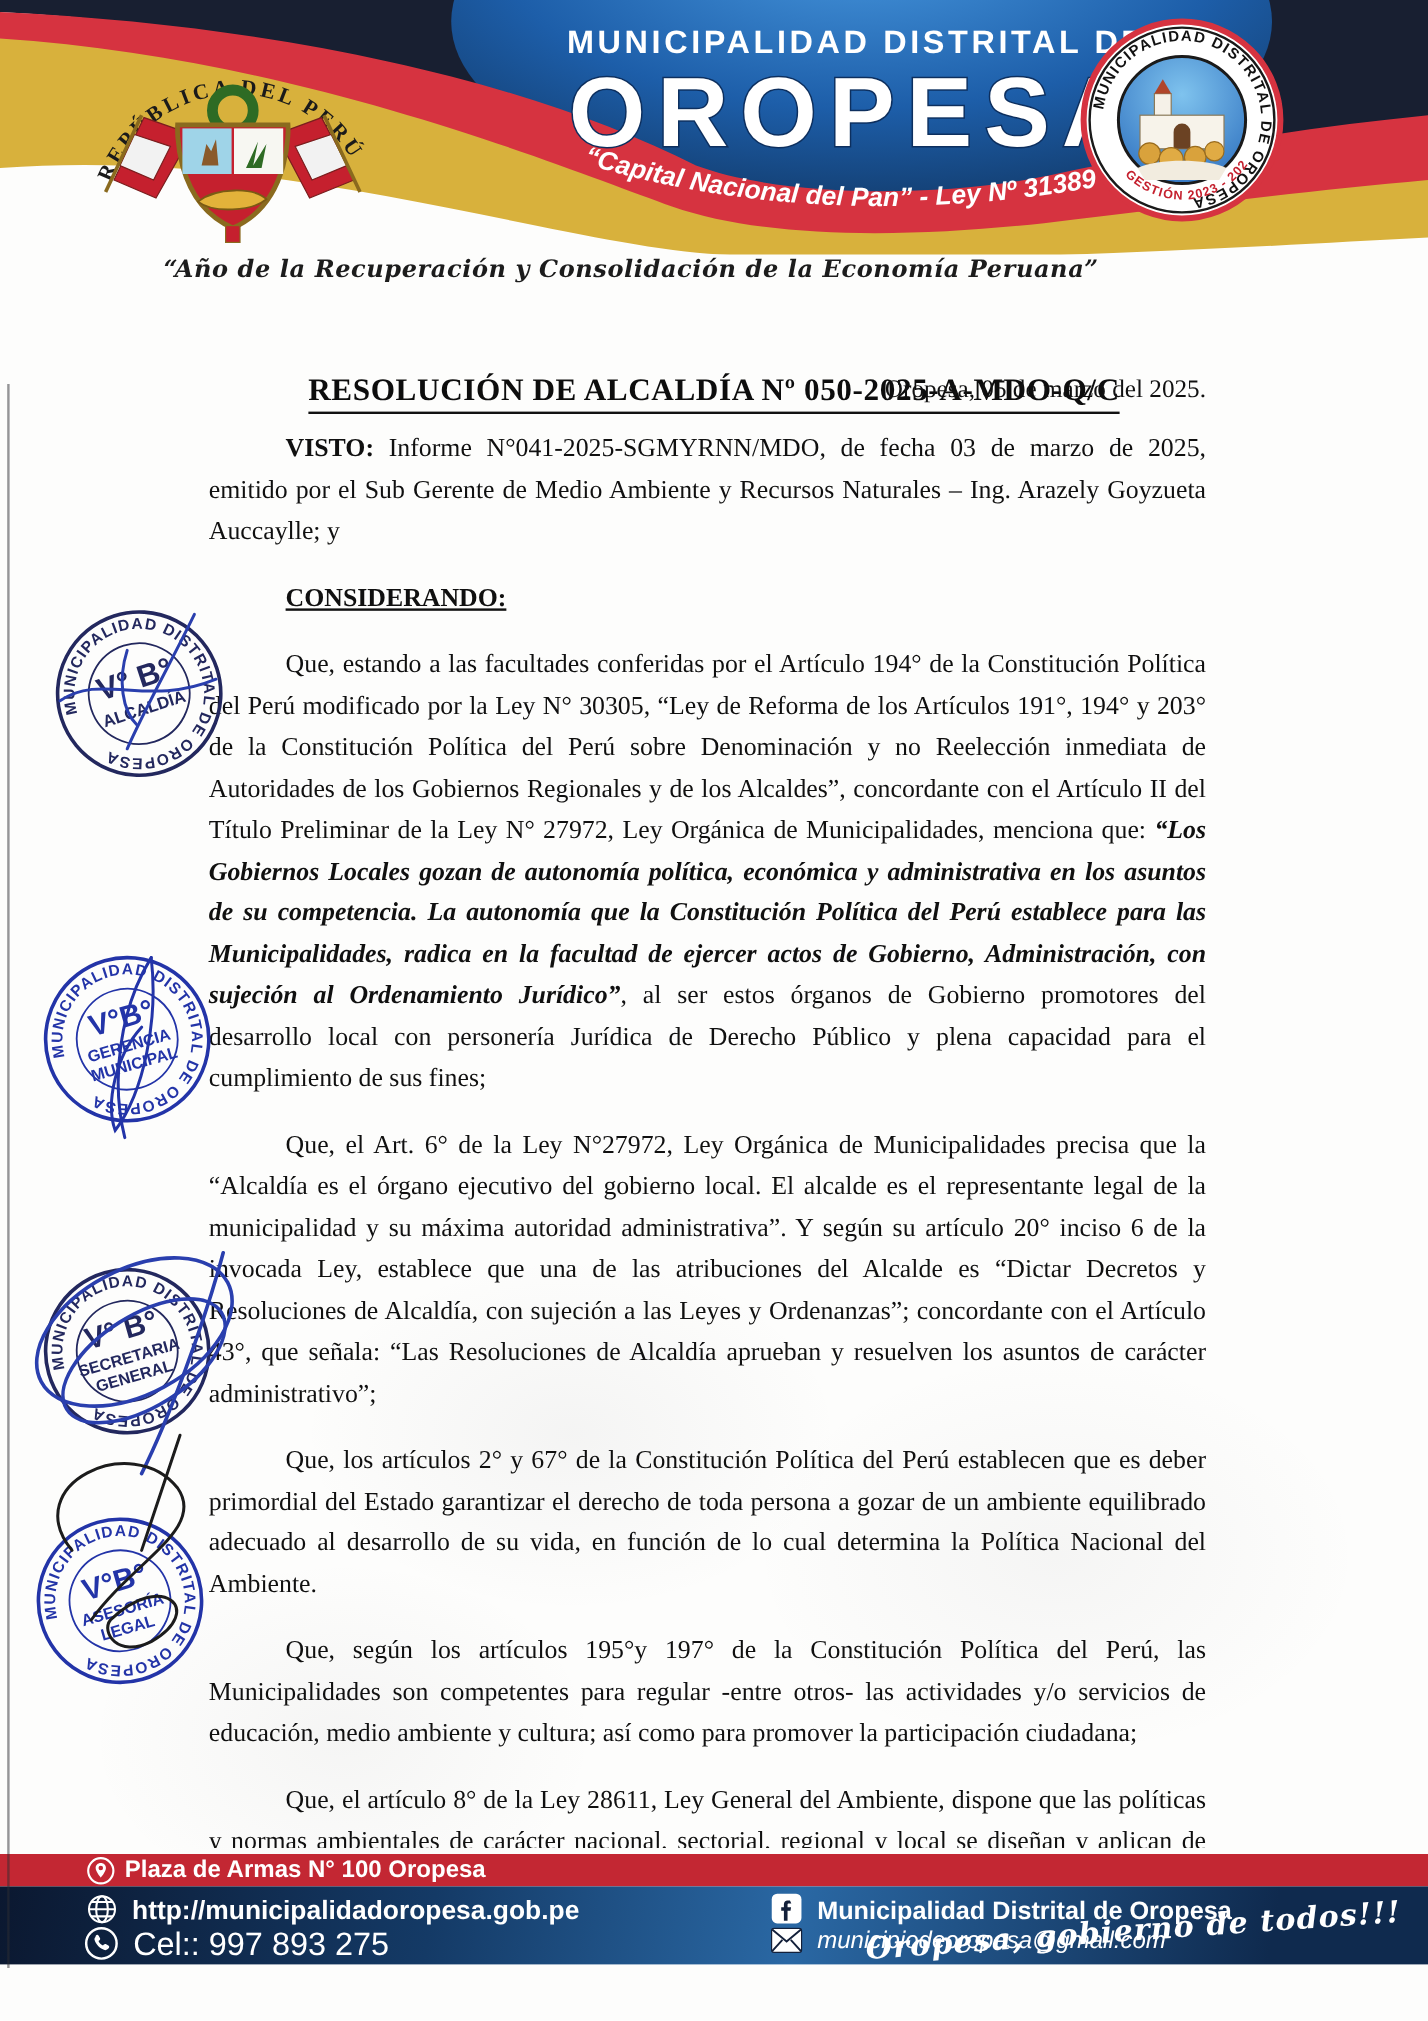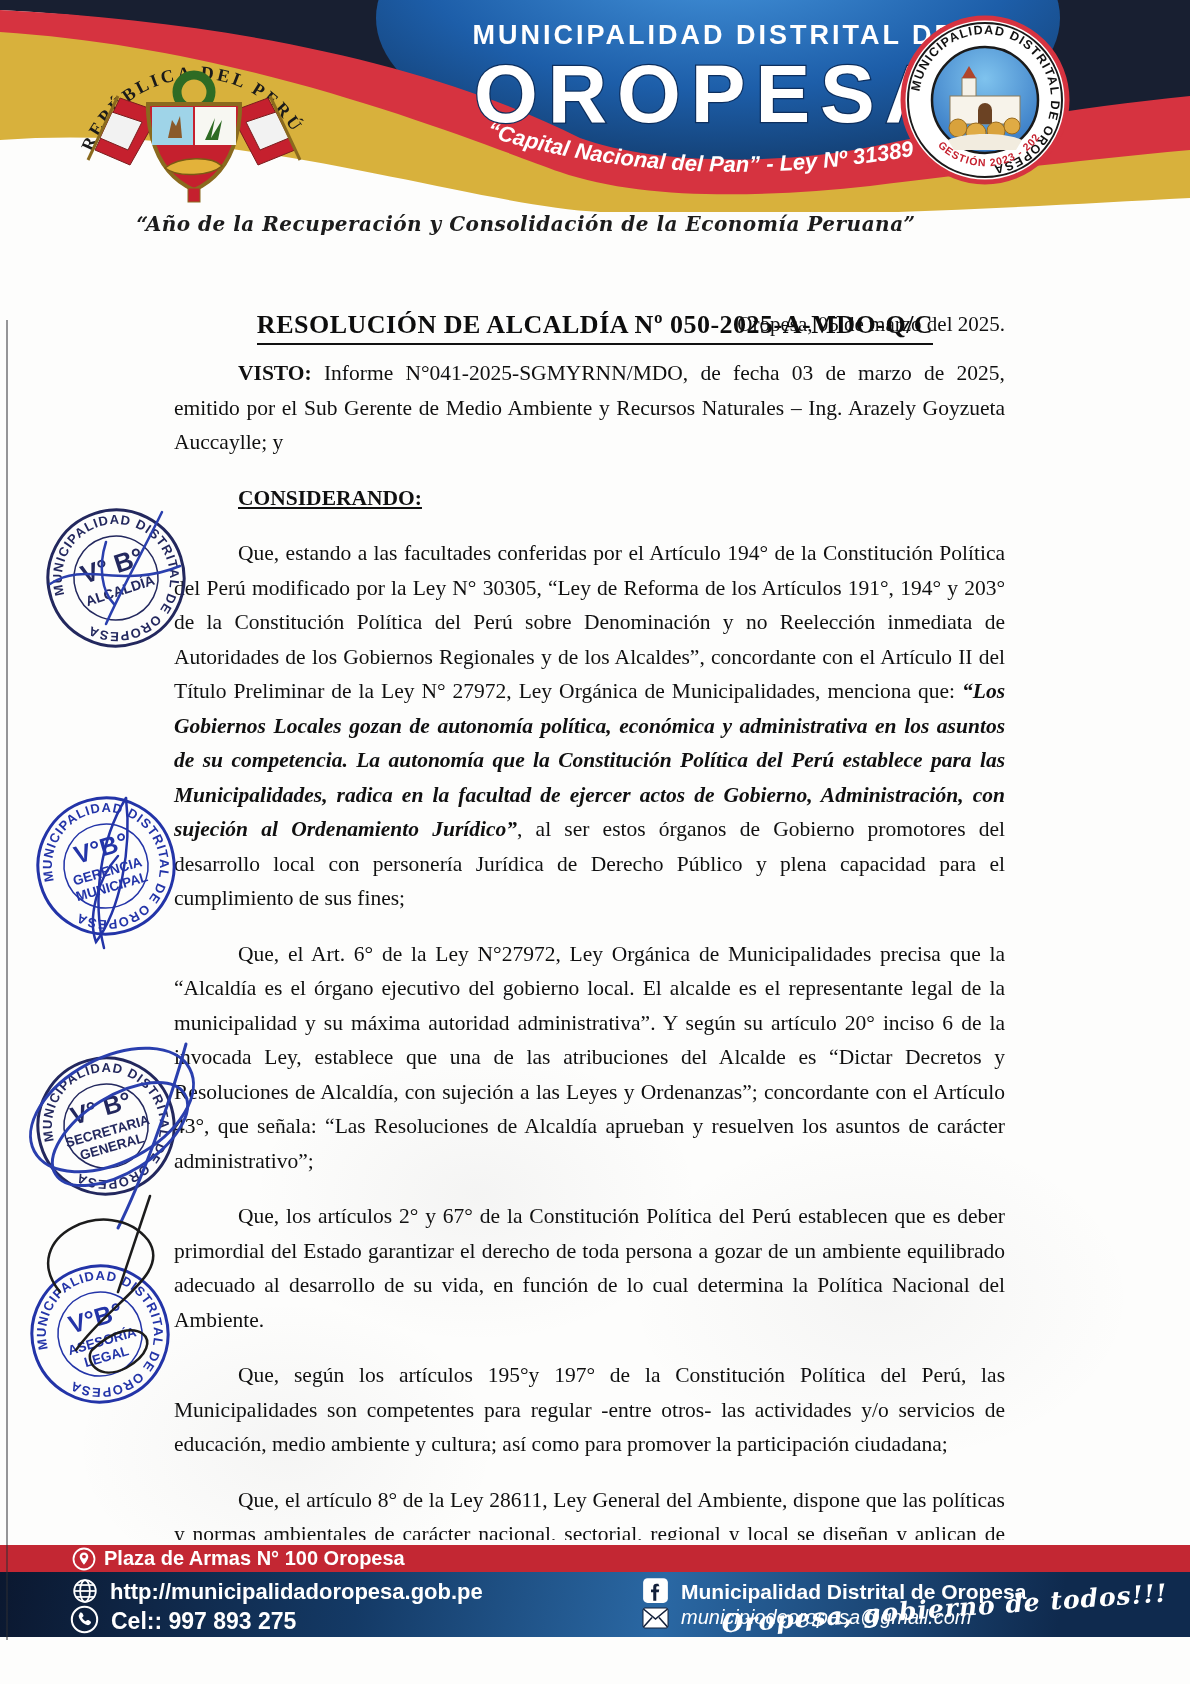--- a/index.html
+++ b/index.html
@@ -33,21 +33,21 @@
   .stamp text{font-family:"Liberation Sans",sans-serif;}
   
   .footer-red{position:absolute;left:0;top:1545px;width:1190px;height:27px;background:#c32733;}
   .footer-navy{position:absolute;left:0;top:1572px;width:1190px;height:65px;
     background:linear-gradient(100deg,#0b1830 0%,#143a66 30%,#2a68a4 55%,#0f2a4e 88%);padding-left:12px;}
   .footer-red .txt{position:absolute;left:104px;top:2px;font:bold 20px "Liberation Sans",sans-serif;color:#fff;}
   .footer-red svg{position:absolute;left:72px;top:2px;}
   .f-item{position:absolute;color:#fff;font-family:"Liberation Sans",sans-serif;white-space:nowrap;}
   .f-item svg{vertical-align:-5px;margin-right:12px;}
   .f-web{left:72px;top:6px;font-size:22px;font-weight:bold;}
-  .f-phone{left:70px;top:33px;font-size:23px;font-weight:bold;}
+  .f-phone{left:70px;top:33px;font-size:27px;font-weight:normal;}
   .f-fb{left:642px;top:5px;font-size:21px;font-weight:bold;}
   .f-mail{left:642px;top:34px;font-size:20px;font-style:italic;}
   .f-slogan{position:absolute;right:34px;top:22px;transform:rotate(-4deg);
     font:italic bold 25px "DejaVu Serif",serif;color:#fff;letter-spacing:1px;}
   .scan-note{position:absolute;right:26px;top:1648px;font:23px "Liberation Sans",sans-serif;color:#161616;}
 </style>
 </head>
 <body>
 
 <div class="page">

